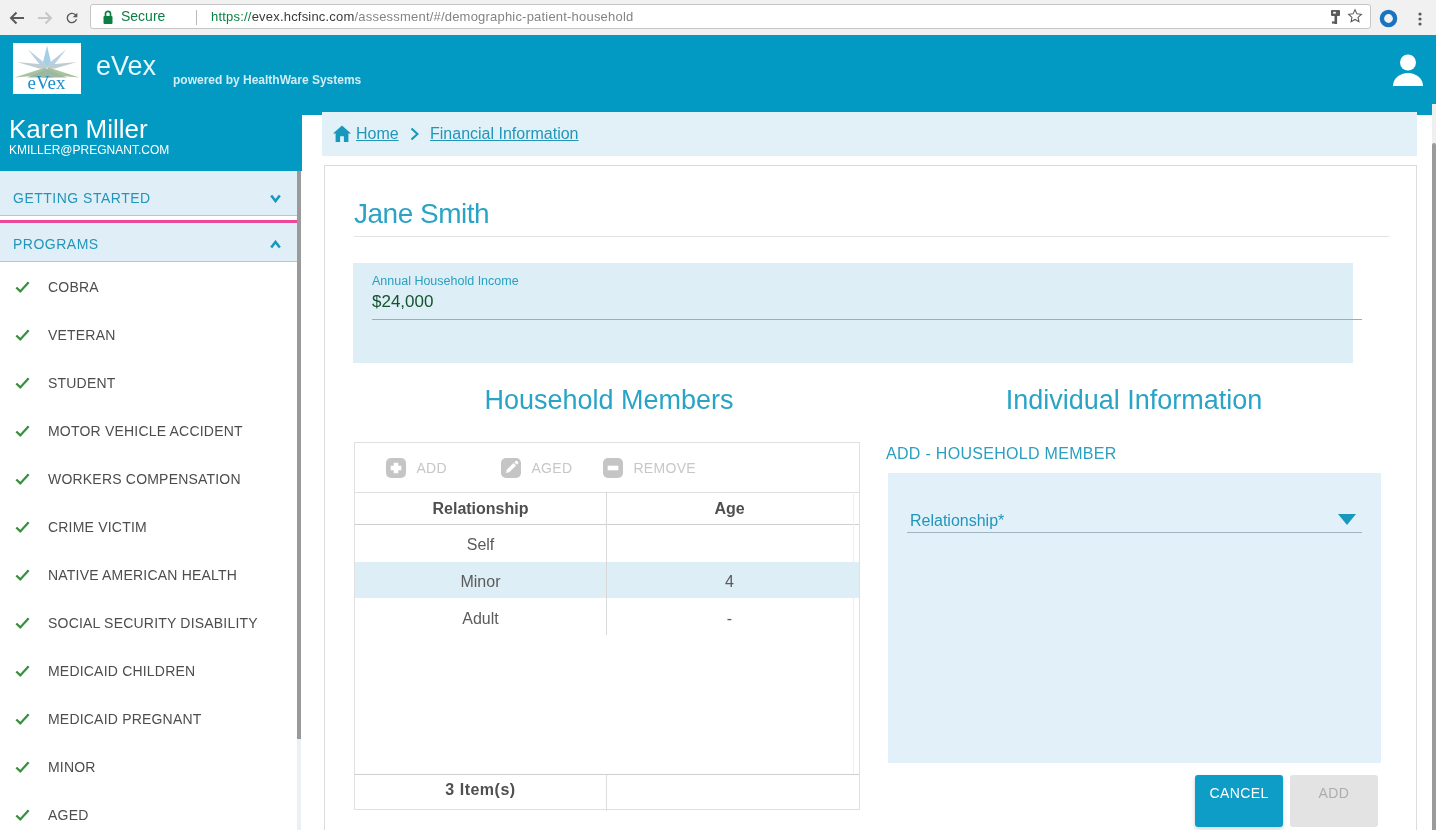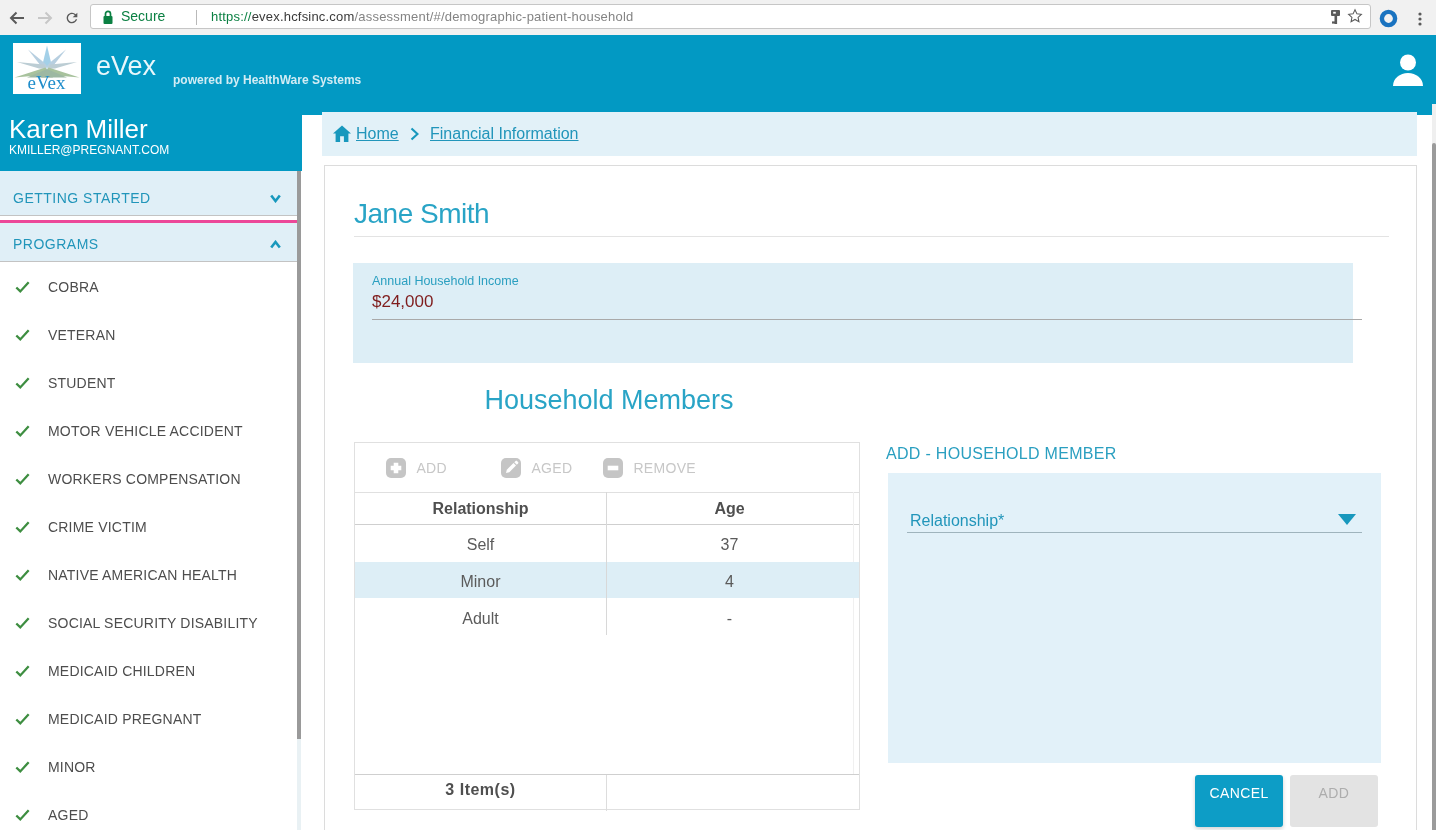--- a/index.html
+++ b/index.html
@@ -225,25 +225,26 @@
     </svg>
     <a class="link abs" style="left:108px;top:13px">Financial Information</a>
   </div>
 
   <div id="card">
     <div class="teal-h" style="position:absolute;left:29px;top:34px;font-size:28px;letter-spacing:-0.5px;line-height:1;">Jane Smith</div>
     <div style="position:absolute;left:29px;top:70px;width:1035px;height:1px;background:#e3e3e3;"></div>
 
     <div id="income">
       <div style="position:absolute;left:19px;top:11px;font-size:12.5px;color:#2a9fc0;">Annual Household Income</div>
-      <div style="position:absolute;left:19px;top:29px;font-size:17px;color:#7f1d1d;">$24,000</div>
+      <div style="position:absolute;left:19px;top:29px;font-size:17px;color:#14532d;">$24,000</div>
       <div style="position:absolute;left:19px;top:56px;width:990px;height:1px;background:#a9a9a9;"></div>
     </div>
 
     <div class="teal-h" style="position:absolute;left:0;top:221px;width:568px;text-align:center;font-size:27px;line-height:1;">Household Members</div>
+    <div class="teal-h" style="position:absolute;left:551px;top:221px;width:516px;text-align:center;font-size:27px;line-height:1;">Individual Information</div>
 
     <div id="tbl">
 
       <div class="abs" style="left:31px;top:15px;">
         <span class="tbtn-i"><svg width="20" height="20" viewBox="0 0 20 20">
               <path d="M10 4.7v10.6M4.7 10h10.6" stroke="#fff" stroke-width="4.6"></path>
             </svg></span>
         <span class="tbtn-t">ADD</span>
       </div>
       <div class="abs" style="left:146px;top:15px;">
@@ -262,21 +263,20 @@
       <div class="abs" style="left:0;top:49px;width:504px;height:1px;background:#e0e0e0;"></div>
 
       <div class="abs" style="left:0;top:50px;width:251px;height:31px;text-align:center;line-height:31px;font-size:16px;font-weight:bold;color:#4f4f4f;">Relationship</div>
       <div class="abs" style="left:251px;top:50px;width:247px;height:31px;text-align:center;line-height:31px;font-size:16px;font-weight:bold;color:#4f4f4f;">Age</div>
       <div class="abs" style="left:0;top:81px;width:504px;height:1px;background:#cfcfcf;"></div>
 
       <div class="abs" style="left:251px;top:49px;width:1px;height:143px;background:#d8d8d8;z-index:3;"></div>
       <div class="abs" style="left:498px;top:49px;width:1px;height:282px;background:#f0f0f0;"></div>
 
       <div class="abs" style="left:0;top:83px;width:251px;height:37px;text-align:center;line-height:37px;font-size:16px;color:#5b5b5b;">Self</div>
-      <div class="abs" style="left:251px;top:83px;width:247px;height:37px;text-align:center;line-height:37px;font-size:16px;color:#5b5b5b;">37</div>
       <div class="abs" style="left:0;top:119px;width:504px;height:36px;background:#ddeef6;"></div>
       <div class="abs" style="left:0;top:120px;width:251px;height:37px;text-align:center;line-height:37px;font-size:16px;color:#5b5b5b;">Minor</div>
       <div class="abs" style="left:251px;top:120px;width:247px;height:37px;text-align:center;line-height:37px;font-size:16px;color:#5b5b5b;">4</div>
       <div class="abs" style="left:0;top:157px;width:251px;height:37px;text-align:center;line-height:37px;font-size:16px;color:#5b5b5b;">Adult</div>
       <div class="abs" style="left:251px;top:157px;width:247px;height:37px;text-align:center;line-height:37px;font-size:16px;color:#5b5b5b;">-</div>
 
       <div class="abs" style="left:0;top:331px;width:504px;height:1px;background:#cfcfcf;"></div>
       <div class="abs" style="left:251px;top:332px;width:1px;height:36px;background:#dddddd;"></div>
       <div class="abs" style="left:0;top:332px;width:251px;height:30px;text-align:center;line-height:30px;font-size:16px;font-weight:bold;color:#4f4f4f;letter-spacing:0.5px;">3 Item(s)</div>
     </div>

